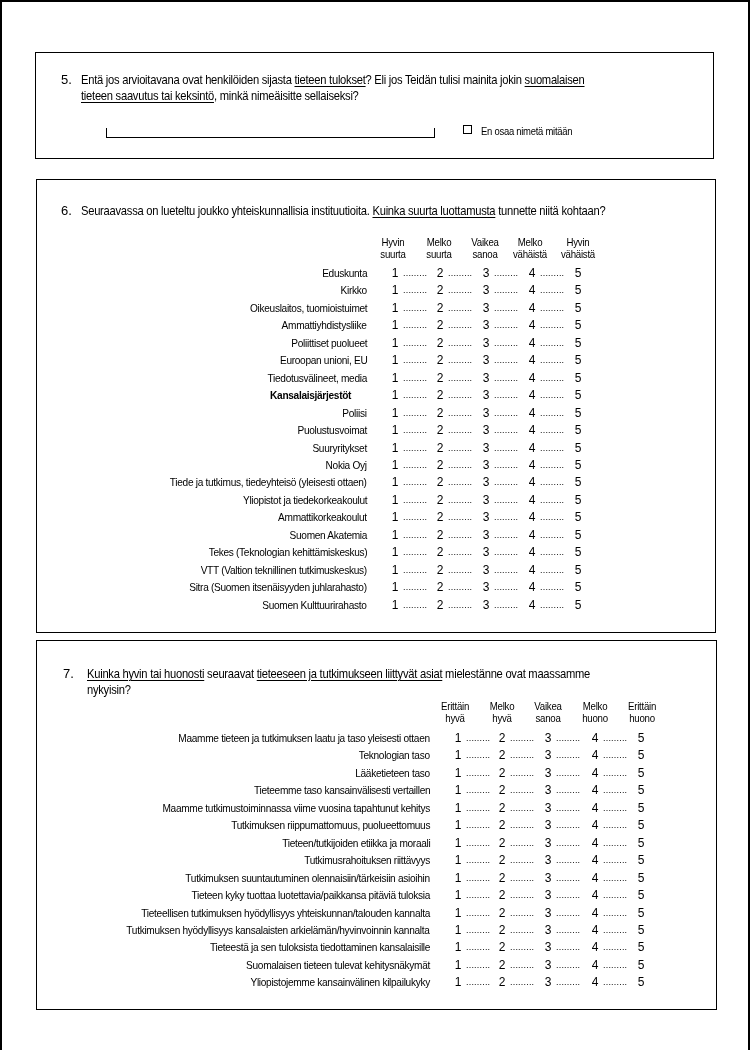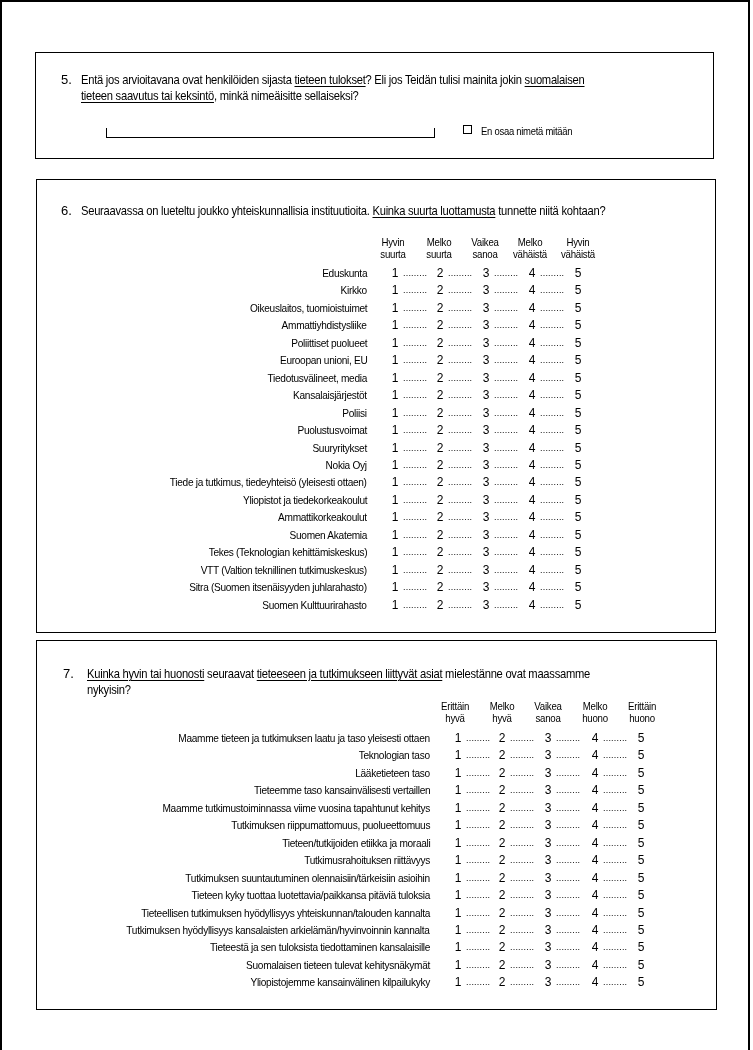--- a/index.html
+++ b/index.html
@@ -171,21 +171,21 @@
       <span class="n" style="left: 390px;">1</span>
       <span class="d" style="left: 403px; width: 29px;">.........</span>
       <span class="n" style="left: 435px;">2</span>
       <span class="d" style="left: 448px; width: 30px;">.........</span>
       <span class="n" style="left: 481px;">3</span>
       <span class="d" style="left: 494px; width: 30px;">.........</span>
       <span class="n" style="left: 527px;">4</span>
       <span class="d" style="left: 540px; width: 30px;">.........</span>
       <span class="n" style="left: 573px;">5</span>
     </div>
-    <div class="row-label" style="right: 386px; top: 388.15px;"><span class="cond" style="transform-origin: right center; transform: scaleX(0.88);">Kansalaisjärjestöt</span></div>
+    <div class="row-label" style="right: 402px; top: 388.15px; font-weight: bold;"><span class="cond" style="transform-origin: right center; transform: scaleX(0.88);">Kansalaisjärjestöt</span></div>
     <div class="scale" style="left: 0px; top: 388.15px;">
       <span class="n" style="left: 390px;">1</span>
       <span class="d" style="left: 403px; width: 29px;">.........</span>
       <span class="n" style="left: 435px;">2</span>
       <span class="d" style="left: 448px; width: 30px;">.........</span>
       <span class="n" style="left: 481px;">3</span>
       <span class="d" style="left: 494px; width: 30px;">.........</span>
       <span class="n" style="left: 527px;">4</span>
       <span class="d" style="left: 540px; width: 30px;">.........</span>
       <span class="n" style="left: 573px;">5</span>

